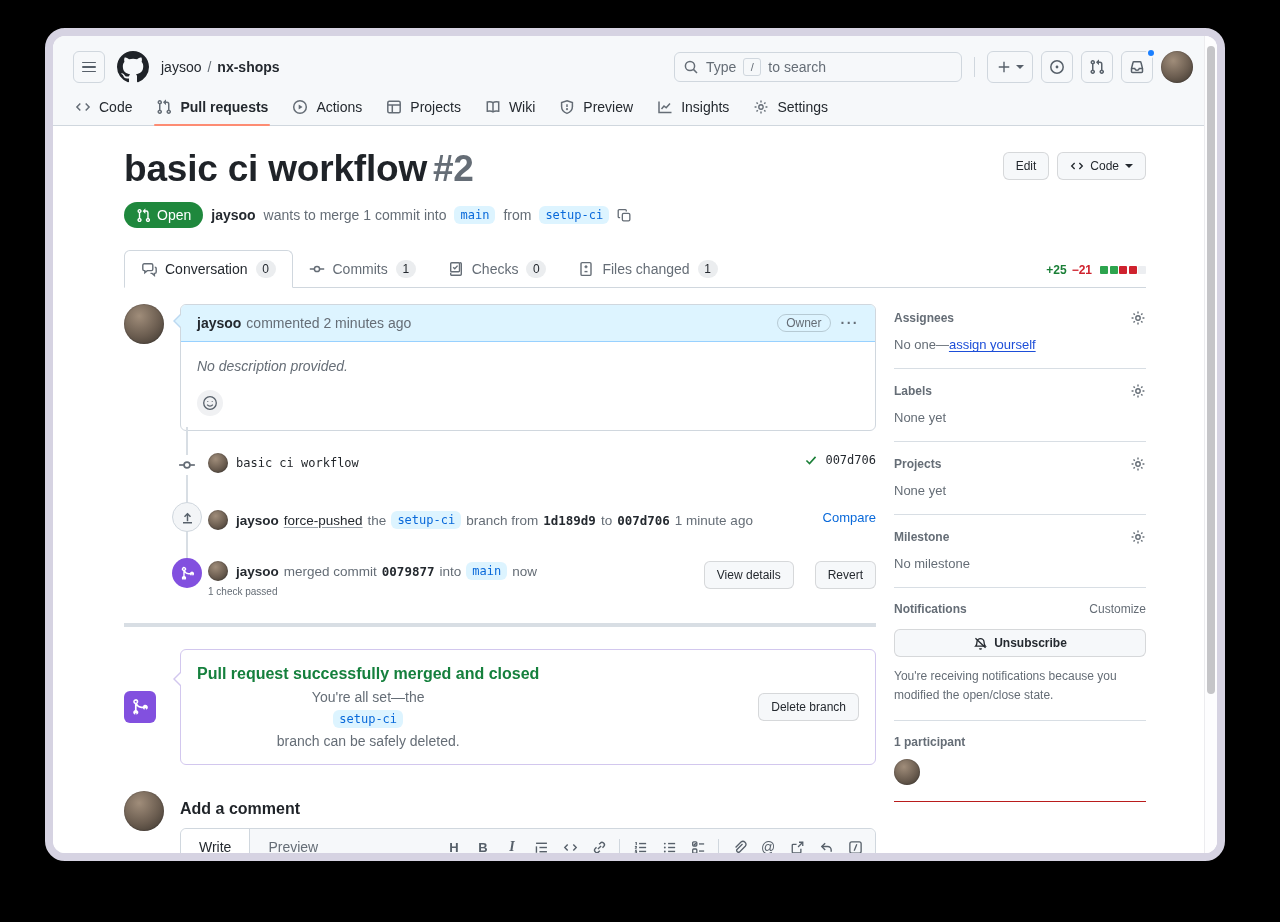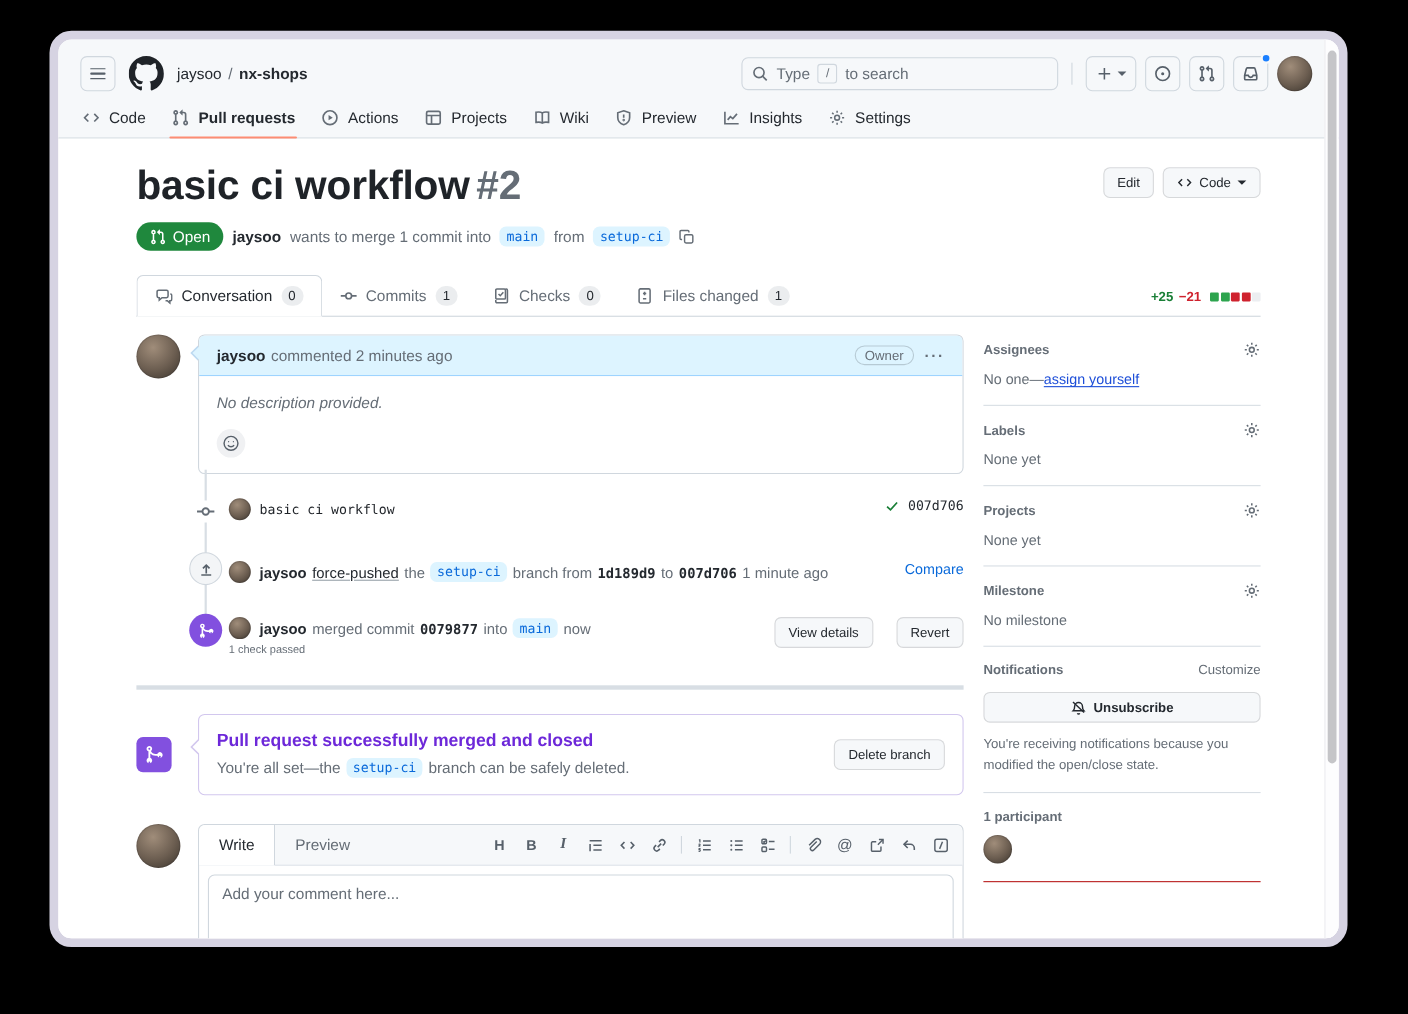--- a/index.html
+++ b/index.html
@@ -129,22 +129,22 @@
   .thick-divider { height:4px; background:#d8dee4; margin-top:22px; }
 
   
   .banner-row { position:relative; padding-left:56px; margin-top:22px; }
   .banner-ic { position:absolute; left:0; top:50%; transform:translateY(-50%); width:32px; height:32px;
     border-radius:6px; background:#8250df; color:#fff; display:flex; align-items:center; justify-content:center; }
   .banner { position:relative; border:1px solid #d2c7ee; border-radius:6px; padding:15px 16px; display:flex;
     align-items:center; gap:16px; }
   .banner::before { content:""; position:absolute; left:-15px; top:22px; border:7px solid transparent; border-right-color:#d2c7ee; }
   .banner::after  { content:""; position:absolute; left:-13px; top:22px; border:7px solid transparent; border-right-color:#fff; }
-  .banner-title { font-size:16px; font-weight:600; color:#6d28d9; }
-  .banner-sub { font-size:14px; color:#656d76; margin-top:6px; display:flex; align-items:center; gap:5px; }
+  .banner-title { font-size:16px; font-weight:600; color:#15803d; }
+  .banner-sub { font-size:14px; color:#656d76; margin-top:6px; display:flex; align-items:center; gap:5px;flex-direction:column; }
   .banner .btn { margin-left:auto; flex:none; }
 
   
   .add-comment { position:relative; padding-left:56px; margin-top:26px; }
   .add-comment > .avatar { position:absolute; left:0; top:0; }
   .ac-heading { font-size:16px; font-weight:600; color:#1f2328; padding-top:9px; }
   .form-box { border:1px solid #d0d7de; border-radius:6px; margin-top:10px; background:#fff; }
   .form-tabs { display:flex; align-items:center; background:#f6f8fa; border-bottom:1px solid #d0d7de;
     border-radius:6px 6px 0 0; }
   .ftab { padding:10px 18px; font-size:14px; color:#656d76; cursor:pointer; }
@@ -533,20 +533,21 @@
                   <span class="chip">setup-ci</span>
                   <span>branch can be safely deleted.</span>
                 </div>
               </div>
               <button class="btn">Delete branch</button>
             </div>
           </div>
 
           <div class="add-comment">
             <div class="avatar av40"></div>
+            <div class="ac-heading">Add a comment</div>
             <div class="form-box">
               <div class="form-tabs">
                 <span class="ftab active">Write</span>
                 <span class="ftab">Preview</span>
                 <div class="toolbar">
                   <button class="tb-btn">H</button>
                   <button class="tb-btn" style="font-weight:700;">B</button>
                   <button class="tb-btn it">I</button>
                   <button class="tb-btn">
                       <svg width="15" height="15" viewBox="0 0 16 16" fill="none" stroke="currentColor" stroke-width="1.5">

